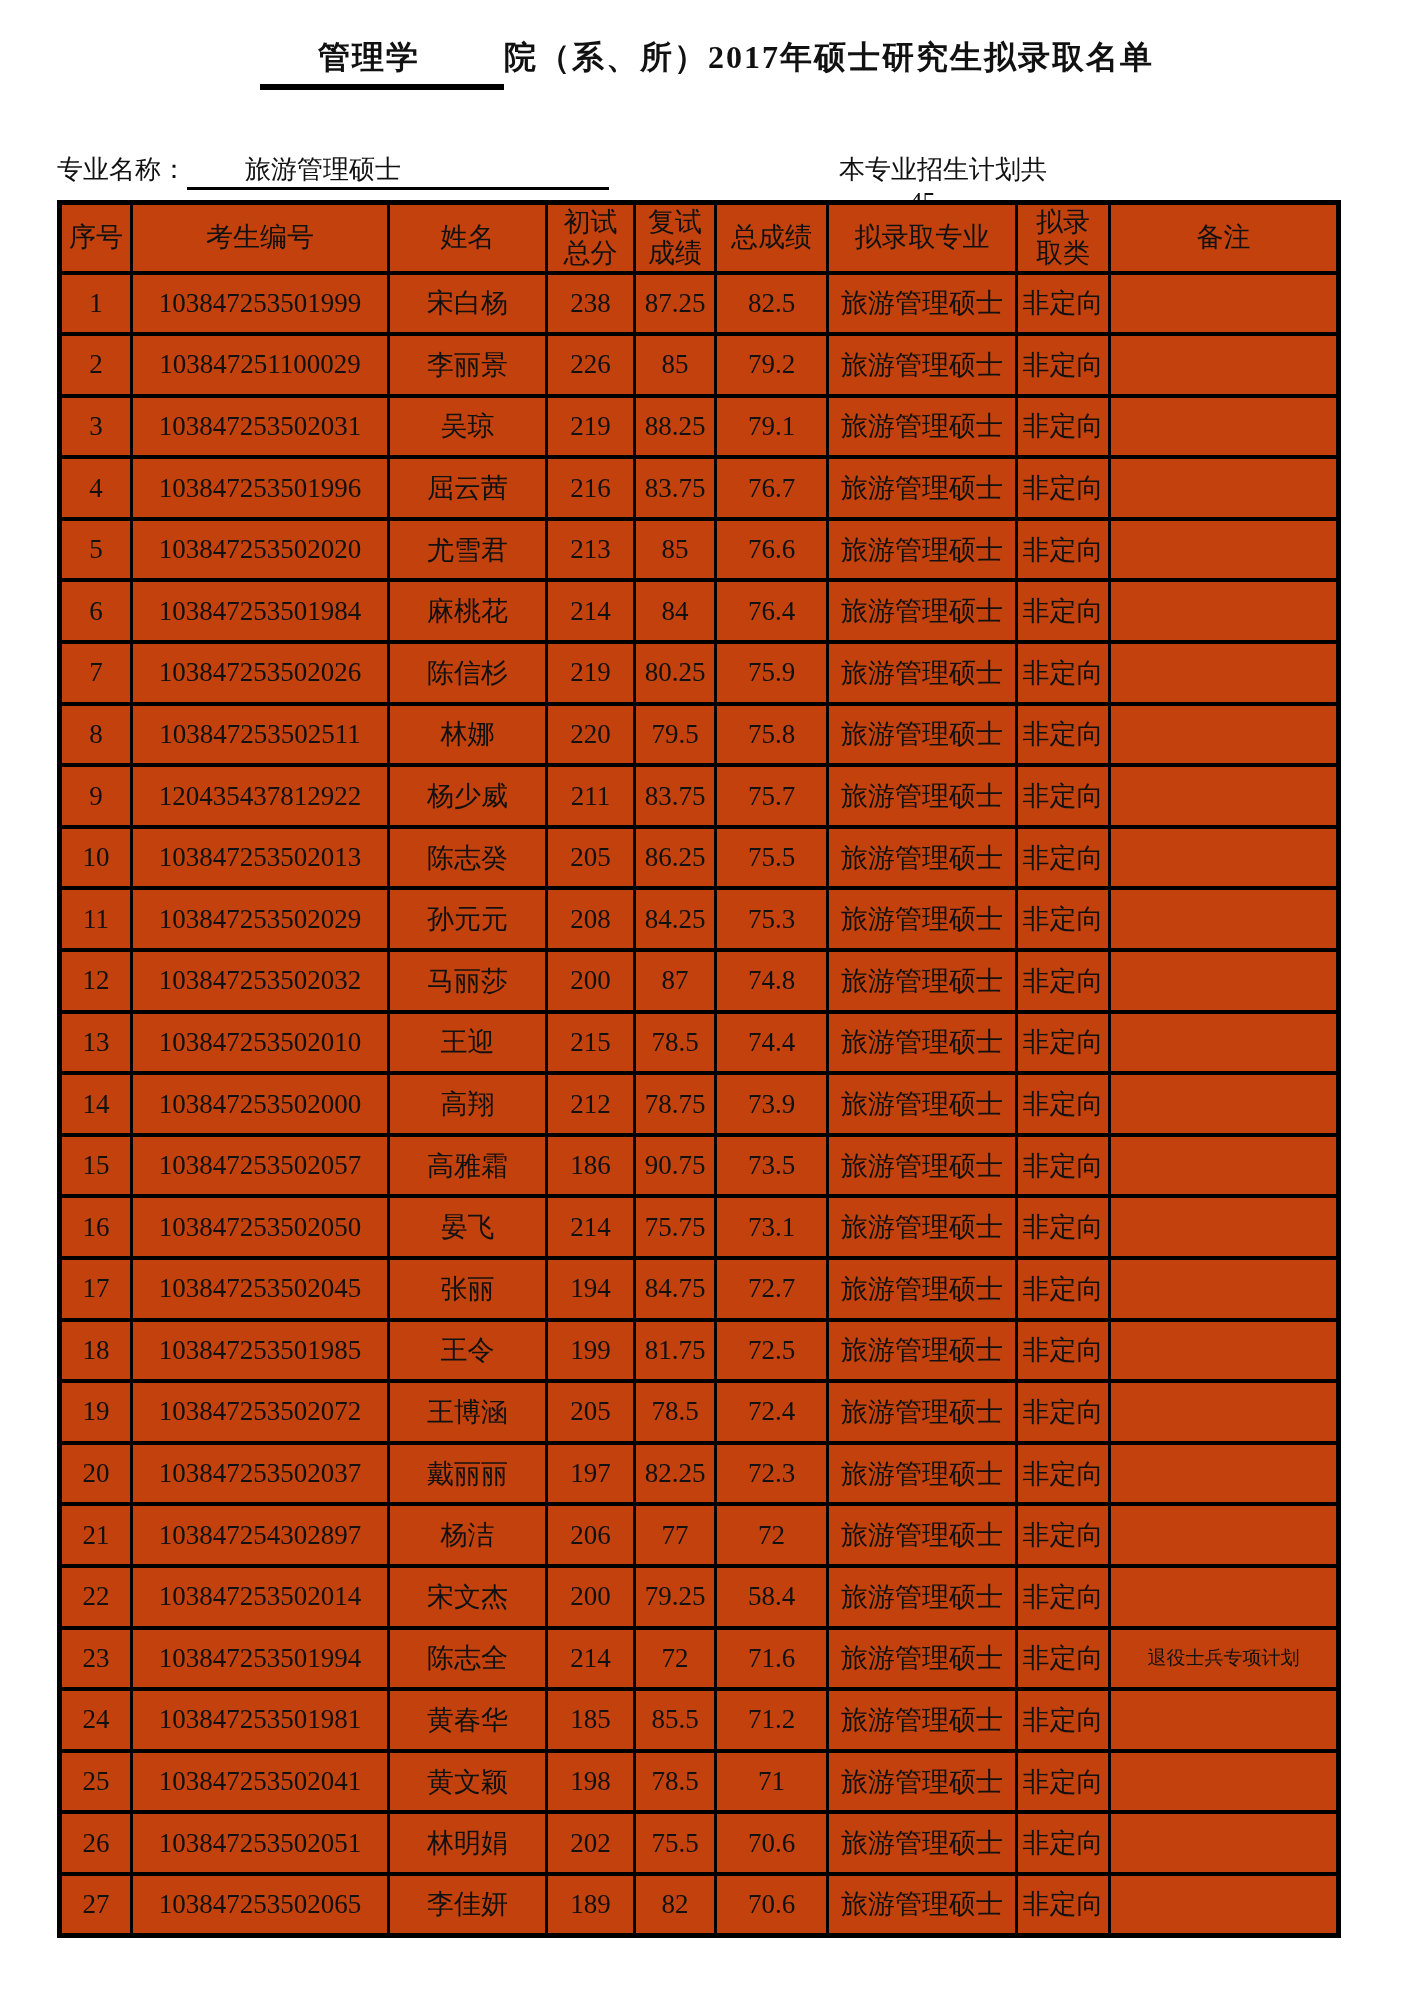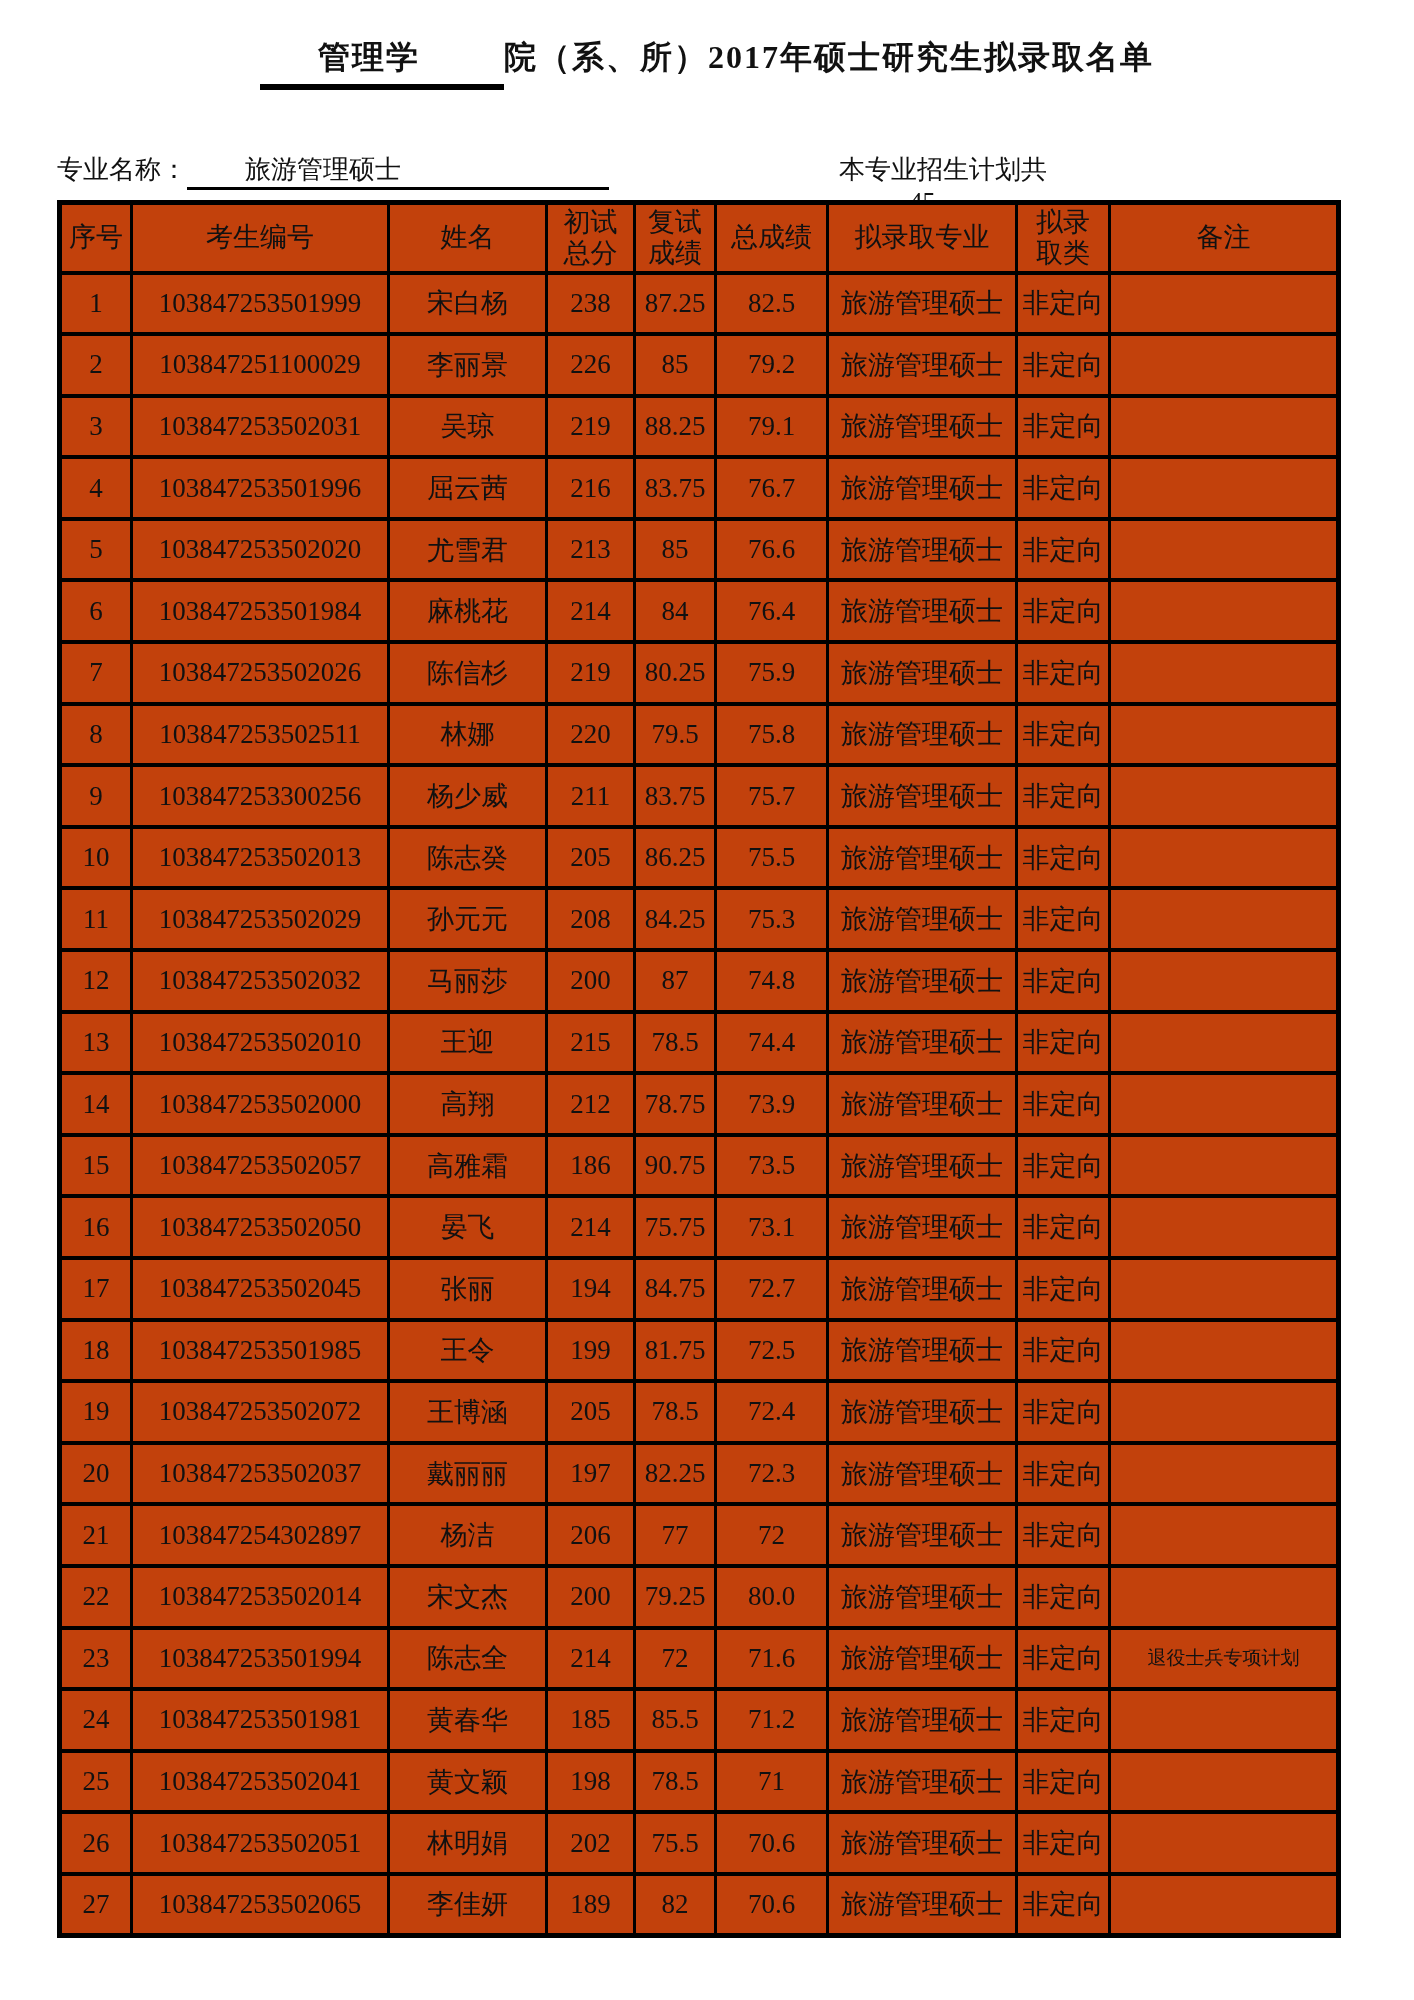--- a/index.html
+++ b/index.html
@@ -191,21 +191,21 @@
     <td>220</td>
     <td>79.5</td>
     <td>75.8</td>
     <td>旅游管理硕士</td>
     <td>非定向</td>
     <td class="remark"></td>
   </tr>
 
   <tr>
     <td>9</td>
-    <td>103847253300256</td>
+    <td>120435437812922</td>
     <td>杨少威</td>
     <td>211</td>
     <td>83.75</td>
     <td>75.7</td>
     <td>旅游管理硕士</td>
     <td>非定向</td>
     <td class="remark"></td>
   </tr>
 
   <tr>
@@ -351,21 +351,21 @@
     <td>非定向</td>
     <td class="remark"></td>
   </tr>
 
   <tr>
     <td>22</td>
     <td>103847253502014</td>
     <td>宋文杰</td>
     <td>200</td>
     <td>79.25</td>
-    <td>80.0</td>
+    <td>58.4</td>
     <td>旅游管理硕士</td>
     <td>非定向</td>
     <td class="remark"></td>
   </tr>
 
   <tr>
     <td>23</td>
     <td>103847253501994</td>
     <td>陈志全</td>
     <td>214</td>

